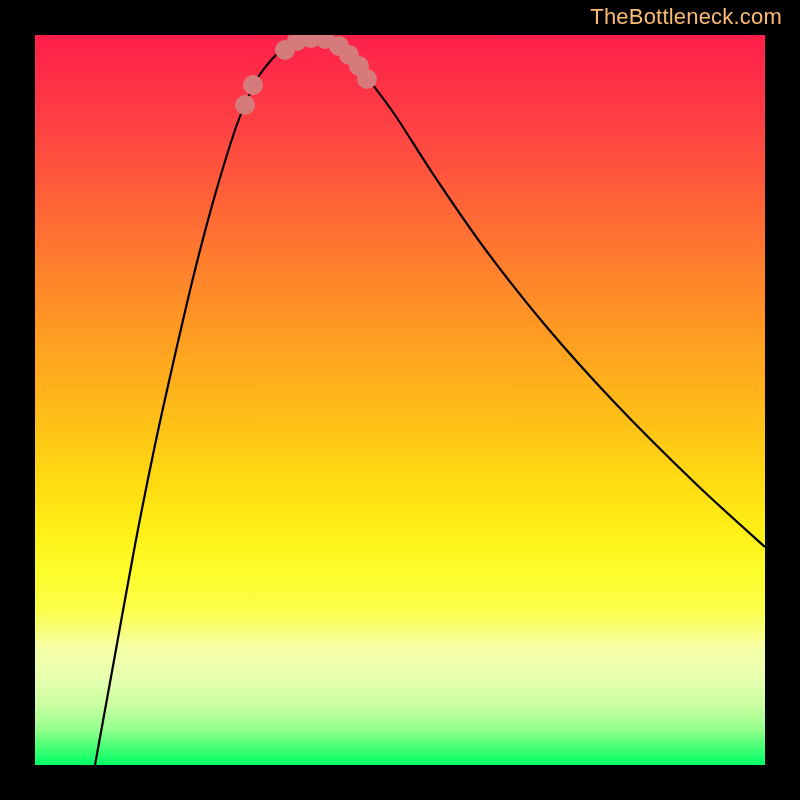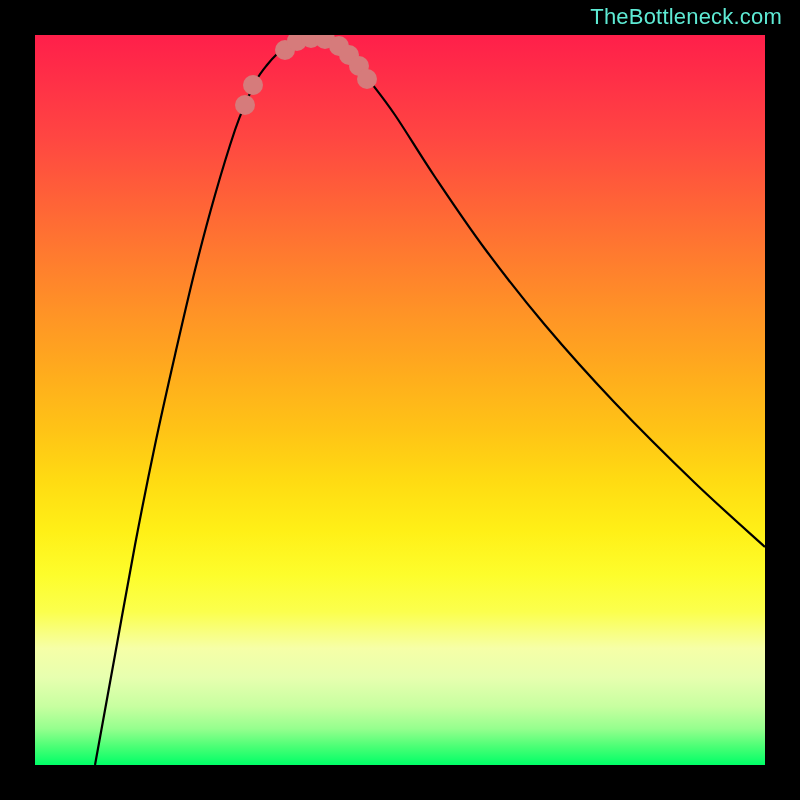--- a/index.html
+++ b/index.html
@@ -8,21 +8,21 @@
     height: 800px;
     background: #000;
     position: relative;
     font-family: Arial, Helvetica, sans-serif;
     overflow: hidden;
   }
   .watermark {
     position: absolute;
     top: 4px;
     right: 18px;
-    color: #5eead4;
+    color: #fdba74;
     font-size: 22px;
     letter-spacing: 0.2px;
     z-index: 10;
   }
   .plot-area {
     position: absolute;
     left: 35px;
     top: 35px;
     width: 730px;
     height: 730px;

